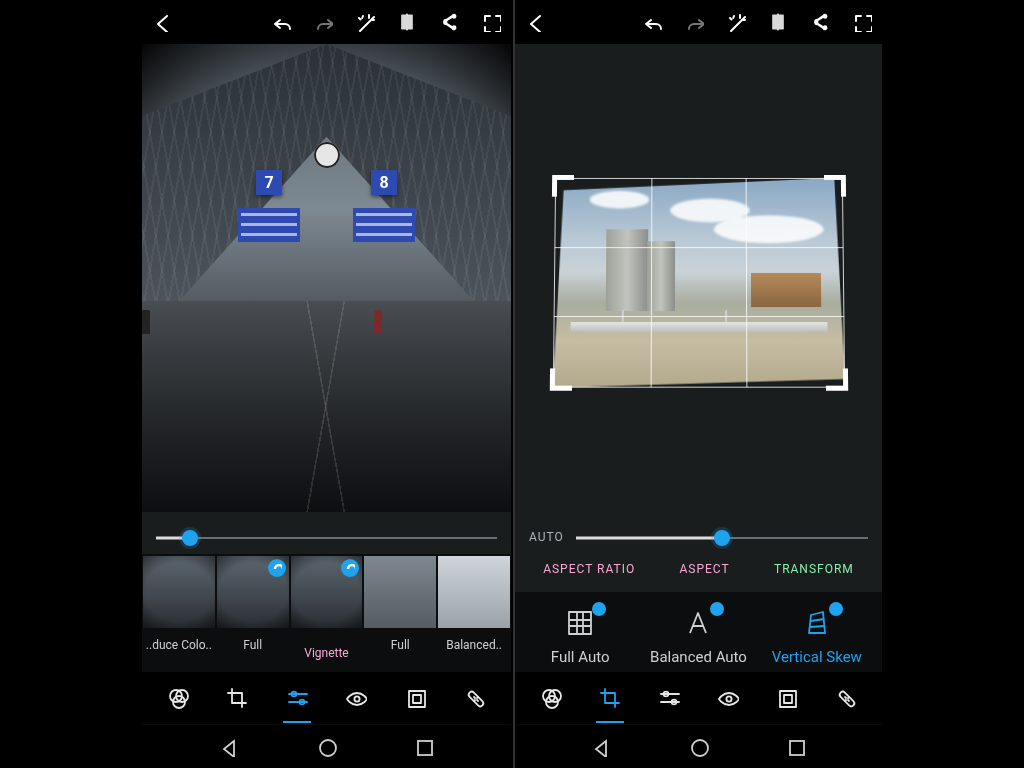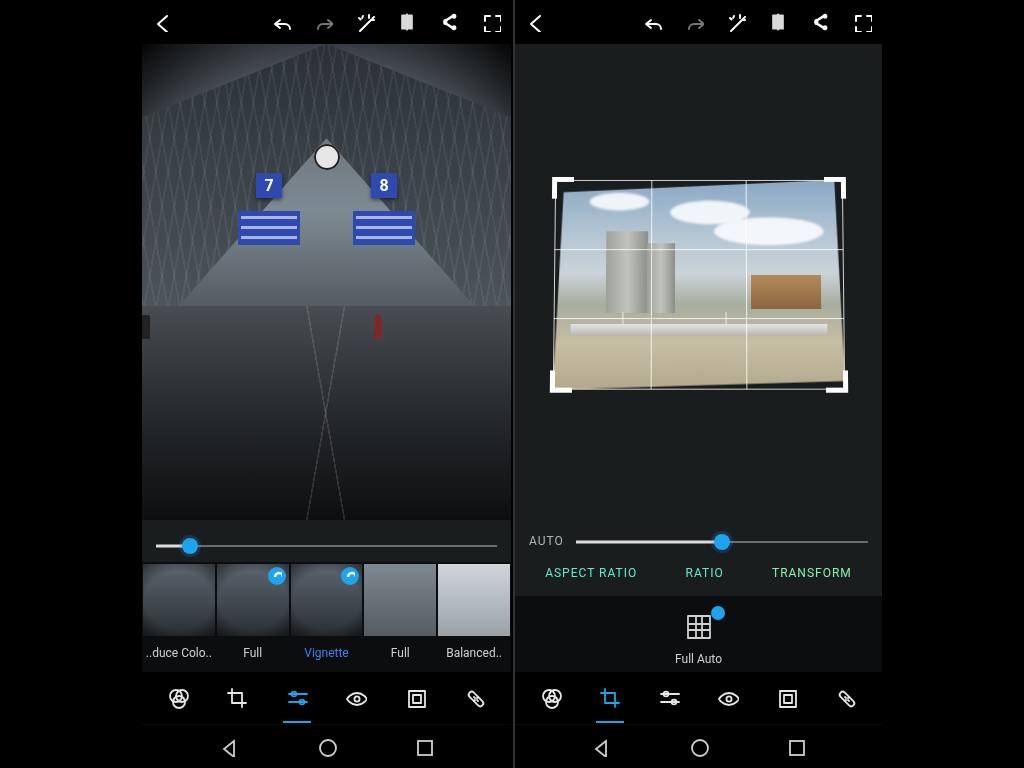--- a/index.html
+++ b/index.html
@@ -158,21 +158,21 @@
   }
   .slider .track{ position:absolute; left:0; right:0; top:50%; height:2px; background:#6a6e71; transform:translateY(-50%); }
   .slider .fill{ position:absolute; left:0; top:50%; height:3px; background:#dcdcdc; transform:translateY(-50%); }
   .slider .thumb{ position:absolute; top:50%; width:16px; height:16px; border-radius:50%; background:#1fa3ef; transform:translate(-50%,-50%); box-shadow:0 0 0 3px rgba(31,163,239,0.18); }
 
   
   .seg-tabs{
     display:flex; justify-content:space-around; padding:8px 6px 14px;
     background:#1a1d1e;
   }
-  .seg-tab{ font-size:12px; letter-spacing:1px; color:#5eead4; cursor:pointer; padding:2px 4px; }
+  .seg-tab{ font-size:12px; letter-spacing:1px; color:#f9a8d4; cursor:pointer; padding:2px 4px; }
   .seg-tab.active{ color:#86efac; }
 
   
   .filter-strip{
     background:#0c0d0e;
     padding-top:2px;
   }
   .thumbs{ display:flex; height:72px; }
   .thumb-tile{
     flex:1; position:relative; margin:0 1px;
@@ -190,39 +190,39 @@
   .badge{
     position:absolute; top:3px; right:3px; width:18px; height:18px; border-radius:50%;
     background:#1fa3ef; display:flex; align-items:center; justify-content:center;
   }
   .badge svg{ width:10px; height:10px; stroke:#fff; fill:none; stroke-width:2.5; }
   .filter-labels{ display:flex; }
   .filter-label{
     flex:1; text-align:center; font-size:12px; padding:10px 2px 12px;
     color:#d0d0d0; white-space:nowrap; overflow:hidden;
   }
-  .filter-label.active{ color:#3b82f6; }
+  .filter-label.active{ color:#f9a8d4;margin-top:8px; }
 
   
   .tool-grid{
     display:flex; justify-content:space-around; padding:16px 6px 6px;
     background:#0c0d0e;
   }
   .tool{
     display:flex; flex-direction:column; align-items:center; gap:10px;
     color:#d0d0d0; cursor:pointer; position:relative; width:80px;
   }
   .tool.active{ color:#1fa3ef; }
   .tool .ico{ width:30px; height:30px; display:flex; align-items:center; justify-content:center; position:relative; }
   .tool .ico svg{ width:28px; height:28px; stroke:currentColor; fill:none; stroke-width:1.8; stroke-linejoin:round; }
   .tool .tbadge{
     position:absolute; top:-6px; right:14px; width:14px; height:14px; border-radius:50%;
     background:#1fa3ef;
   }
-  .tool-label{ font-size:12px; text-align:left; white-space:nowrap; }
+  .tool-label{ font-size:15px; text-align:left; white-space:nowrap; }
 
   
   .bottom-nav{
     height:52px; background:#000;
     display:flex; align-items:center; justify-content:space-around;
     padding:0 6px;
   }
   .nav-btn{
     width:40px; height:40px; display:flex; align-items:center; justify-content:center;
     color:#e6e6e6; cursor:pointer; position:relative;
@@ -489,35 +489,54 @@
       <span class="slider-label">AUTO</span>
       <div class="slider">
         <div class="track"></div>
         <div class="fill" style="width:50%"></div>
         <div class="thumb" style="left:50%"></div>
       </div>
     </div>
 
     <div class="seg-tabs">
       <div class="seg-tab">ASPECT RATIO</div>
-      <div class="seg-tab">RATIO</div>
+      <div class="seg-tab">ASPECT</div>
       <div class="seg-tab active">TRANSFORM</div>
     </div>
 
     <div class="tool-grid">
       <div class="tool">
         <div class="tbadge"></div>
         <div class="ico">
             <svg>
               <rect x="3" y="3" width="22" height="22"></rect>
               <path d="M3 11h22 M3 17h22 M11 3v22 M17 3v22"></path>
             </svg>
           </div>
         <div class="tool-label">Full Auto</div>
       </div>
+      <div class="tool">
+        <div class="tbadge"></div>
+        <div class="ico">
+            <svg>
+              <path d="M6 24 L14 4 L22 24 M9 17 H19"></path>
+            </svg>
+          </div>
+        <div class="tool-label">Balanced Auto</div>
+      </div>
+      <div class="tool active">
+        <div class="tbadge"></div>
+        <div class="ico">
+            <svg>
+              <path d="M8 6 L20 3 L22 24 L6 24 Z"></path>
+              <path d="M8 12 L21 10 M7 18 L21.5 17"></path>
+            </svg>
+          </div>
+        <div class="tool-label">Vertical Skew</div>
+      </div>
     </div>
 
     <div class="bottom-nav">
       <div class="nav-btn">
           <svg>
             <circle cx="9" cy="9" r="6"></circle>
             <circle cx="15" cy="9" r="6"></circle>
             <circle cx="12" cy="15" r="6"></circle>
           </svg>
         </div>

